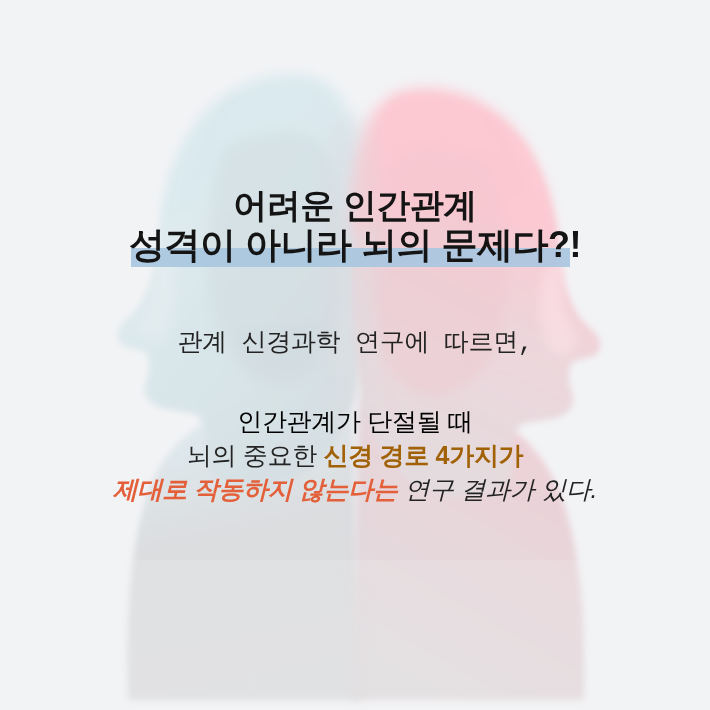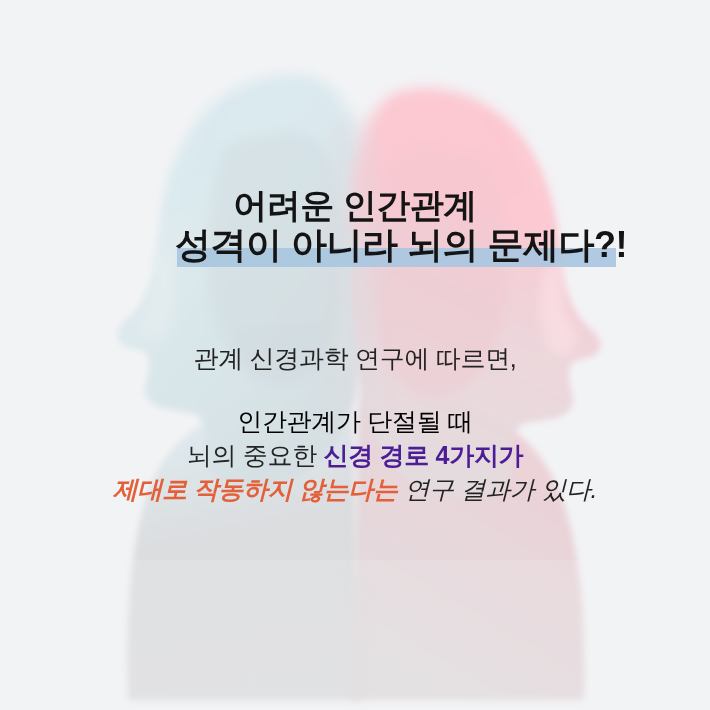--- a/index.html
+++ b/index.html
@@ -44,21 +44,20 @@
     top:186px;
     font-size:34px;
     line-height:38px;
     text-align:center;
   }
   #title2wrap{
     position:absolute;
     left:0;top:224px;
     width:566px;
     height:46px;
-    margin-left:46px;
   }
   #hilite{
     position:absolute;
     left:131px;
     top:24px;
     width:439px;
     height:19px;
     background:#a9c7e0;
     opacity:.92;
   }
@@ -78,21 +77,21 @@
     position:absolute;
     left:0;width:710px;
     text-align:center;
     white-space:nowrap;
     color:#232323;
     font-size:25px;
     line-height:30px;
     font-weight:400;
     letter-spacing:-0.3px;
   }
-  #body1{top:343px;}
+  #body1{top:329px;font-family:Liberation Mono, monospace;}
   #body2{top:406px;}
   #body3{top:440px;}
   #body4{top:474px;font-style:italic;}
 
   .hl{color:#e3603a;font-weight:700;}
   .pl{color:#232323;font-weight:400;}
 </style>
 </head>
 <body style="background: rgb(242, 243, 245);">
 
@@ -259,18 +258,18 @@
 
     <div id="title2wrap">
       <div id="hilite" style="background: rgb(169, 199, 224);"></div>
       <div id="title2" style="color: rgb(20, 20, 20);">성격이 아니라 뇌의 문제다?!</div>
     </div>
 
     <div class="bline" id="body1" style="color: rgb(35, 35, 35);">관계 신경과학 연구에 따르면,</div>
 
     <div class="bline" id="body2" style="color: #000000;">인간관계가 단절될 때</div>
 
-    <div class="bline" id="body3" style="color: rgb(35, 35, 35);"><span class="pl" style="color: rgb(35, 35, 35);">뇌의 중요한 </span><span class="hl" style="color: #4c1d95;">신경 경로 4가지가</span></div>
+    <div class="bline" id="body3" style="color: rgb(35, 35, 35);"><span class="pl" style="color: rgb(35, 35, 35);">뇌의 중요한 </span><span class="hl" style="color: #a16207;">신경 경로 4가지가</span></div>
 
     <div class="bline" id="body4" style="color: rgb(35, 35, 35);"><span class="hl" style="color: rgb(227, 96, 58);">제대로 작동하지 않는다는</span><span class="pl" style="color: rgb(35, 35, 35);"> 연구 결과가 있다.</span></div>
 
   </div>
 </div>
 
 </body></html>

